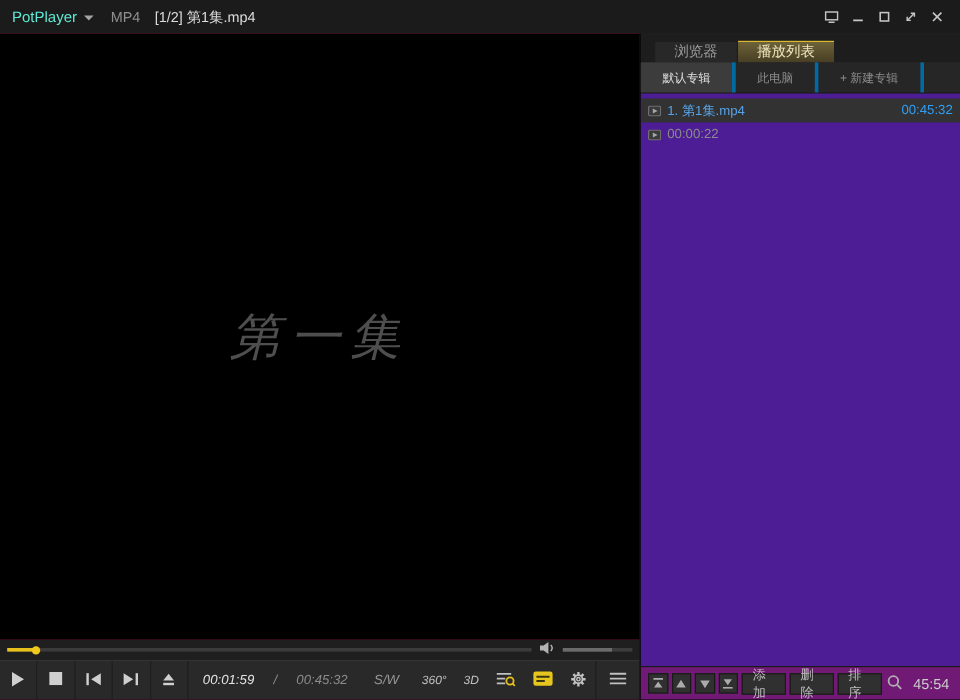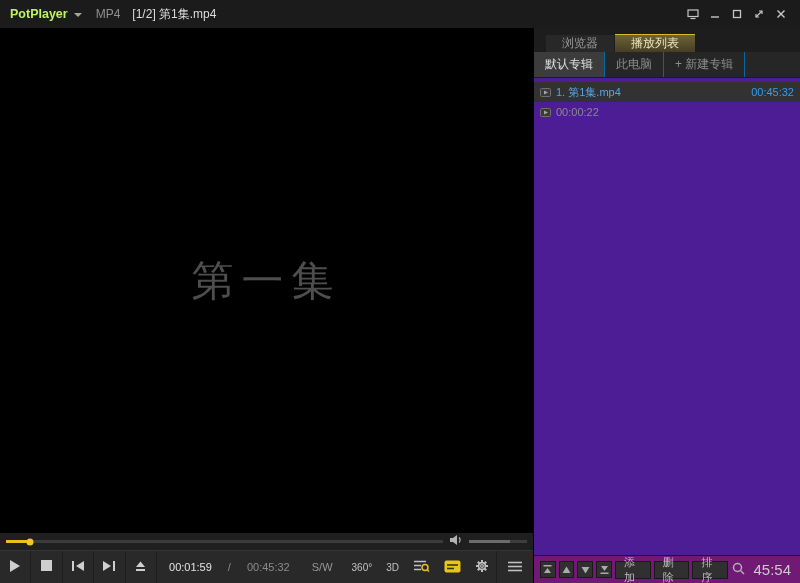--- a/index.html
+++ b/index.html
@@ -7,31 +7,31 @@
   body {
     font-family: "Liberation Sans", "DejaVu Sans", sans-serif;
     background: #000; color: #ccc; font-size: 12px;
     -webkit-font-smoothing: antialiased;
   }
   .app { width: 800px; height: 583px; display: flex; flex-direction: column; background:#1c1c1c; }
 
   
   .titlebar { height: 28px; flex: 0 0 28px; background:#1b1b1b; display:flex; align-items:center; padding:0 8px 0 10px; }
   .app-menu { display:flex; align-items:center; gap:6px; cursor:default; }
-  .app-name { font-weight:bold; font-size:12.5px; color:#bef264; }
+  .app-name { font-weight:normal; font-size:12.5px; color:#5eead4; }
   .chev { width:0; height:0; border-left:4px solid transparent; border-right:4px solid transparent; border-top:4px solid #a5a5a5; margin-top:2px; }
   .tb-badge { color:#8f8f8f; margin:0 12px 0 14px; font-size:12px; }
   .tb-title { color:#dcdcdc; font-size:12px; }
   .win-controls { margin-left:auto; display:flex; align-items:center; }
   .wbtn { width:22px; height:20px; display:flex; align-items:center; justify-content:center; }
   .wbtn svg { display:block; }
 
   
   .main { flex:1; display:flex; min-height:0; }
-  .video-col { width:533px; flex:0 0 533px; display:flex; flex-direction:column; background:#be185d; }
+  .video-col { width:533px; flex:0 0 533px; display:flex; flex-direction:column; background:#be185d;font-style:italic; }
   .video { flex:1; position:relative; background:#000; display:flex; align-items:center; justify-content:center; }
   .caption { font-size:42px; letter-spacing:8px; color:#4e4e4e; }
 
   
   .seek-row { height:17px; flex:0 0 17px; background:#1f1f1f; display:flex; align-items:center; padding:0 6px; gap:6px; }
   .seek-track { flex:1; position:relative; height:3px; background:#3b3b3b; }
   .seek-progress { position:absolute; left:0; top:0; bottom:0; width:5.5%; background:#e8c01b; }
   .seek-knob { position:absolute; left:5.5%; top:50%; width:7px; height:7px; border-radius:50%; background:#f0c81e; transform:translate(-50%,-50%); }
   .vol-track { width:58px; position:relative; height:3px; background:#3d3d3d; }
   .vol-fill { position:absolute; left:0; top:0; bottom:0; width:70%; background:#6b6b6b; }
@@ -46,40 +46,40 @@
   .right-cluster { margin-left:auto; display:flex; align-items:stretch; }
   .rbtn { padding:0 7px; display:flex; align-items:center; justify-content:center; font-size:10px; color:#c2c2c2; }
   .rbtn.menu { border-left:1px solid #1e1e1e; padding:0 11px; }
 
   
   .panel { flex:1; display:flex; flex-direction:column; background:#2b2b2b; border-left:1px solid #000; min-width:0; }
   .panel-tabs { height:24px; flex:0 0 24px; background:#1d1d1d; display:flex; align-items:flex-end; padding-left:12px; }
   .ptab { padding:0 16px; display:flex; align-items:center; font-size:12px; color:#9a9a9a; background:#282828; margin-right:1px; }
   .ptab.active { background:linear-gradient(#6d6238,#473e24); color:#efe5bd; border-top:1px solid #d9b92e; }
   .album-tabs { height:26px; flex:0 0 26px; background:#262626; display:flex; align-items:stretch; border-bottom:1px solid #1b1b1b; }
-  .atab { padding:0 11px; display:flex; align-items:center; font-size:12px; color:#8c8c8c; border-right:1px solid #0369a1; }
+  .atab { padding:0 18px; display:flex; align-items:center; font-size:10px; color:#8c8c8c; border-right:3px solid #0369a1; }
   .atab.active { background:#3c3c3c; color:#e2e2e2; }
   .album-fill { flex:1; }
 
   .plist { flex:1; overflow:hidden; background:#4c1d95; padding-top:4px; }
   .item { height:20px; display:flex; align-items:center; gap:5px; padding:0 6px; font-size:11px; }
   .item.selected { background:#323232; }
   .item .file-icon { display:flex; }
   .iname { flex:1; white-space:nowrap; overflow:hidden; text-overflow:ellipsis; }
   .item.selected .iname { color:#57a3e8; }
   .item.selected .idur { color:#2f9ef5; }
   .item .iname { color:#9c9c9c; }
   .item .idur { color:#8a8a8a; }
 
   
   .pfoot { height:28px; flex:0 0 28px; background:#701a75; border-top:1px solid #1a1a1a; display:flex; align-items:center; gap:3px; padding:0 6px; }
   .sq { width:19px; height:17px; background:#303030; border:1px solid #191919; display:flex; align-items:center; justify-content:center; }
   .txtb { height:18px; padding:0 8px; background:#303030; border:1px solid #191919; color:#bdbdbd; font-size:11px; display:flex; align-items:center; }
   .pf-search { margin-left:auto; background:transparent; border:none; }
-  .pf-total { color:#cacaca; font-size:15px; padding:0 3px 0 4px; }
+  .pf-total { color:#cacaca; font-size:12px; padding:0 3px 0 4px; }
 </style>
 </head>
 <body>
 
 <div class="app">
 
   <div class="titlebar">
     <div class="app-menu">
       <span class="app-name">PotPlayer</span>
       <span class="chev"></span>

